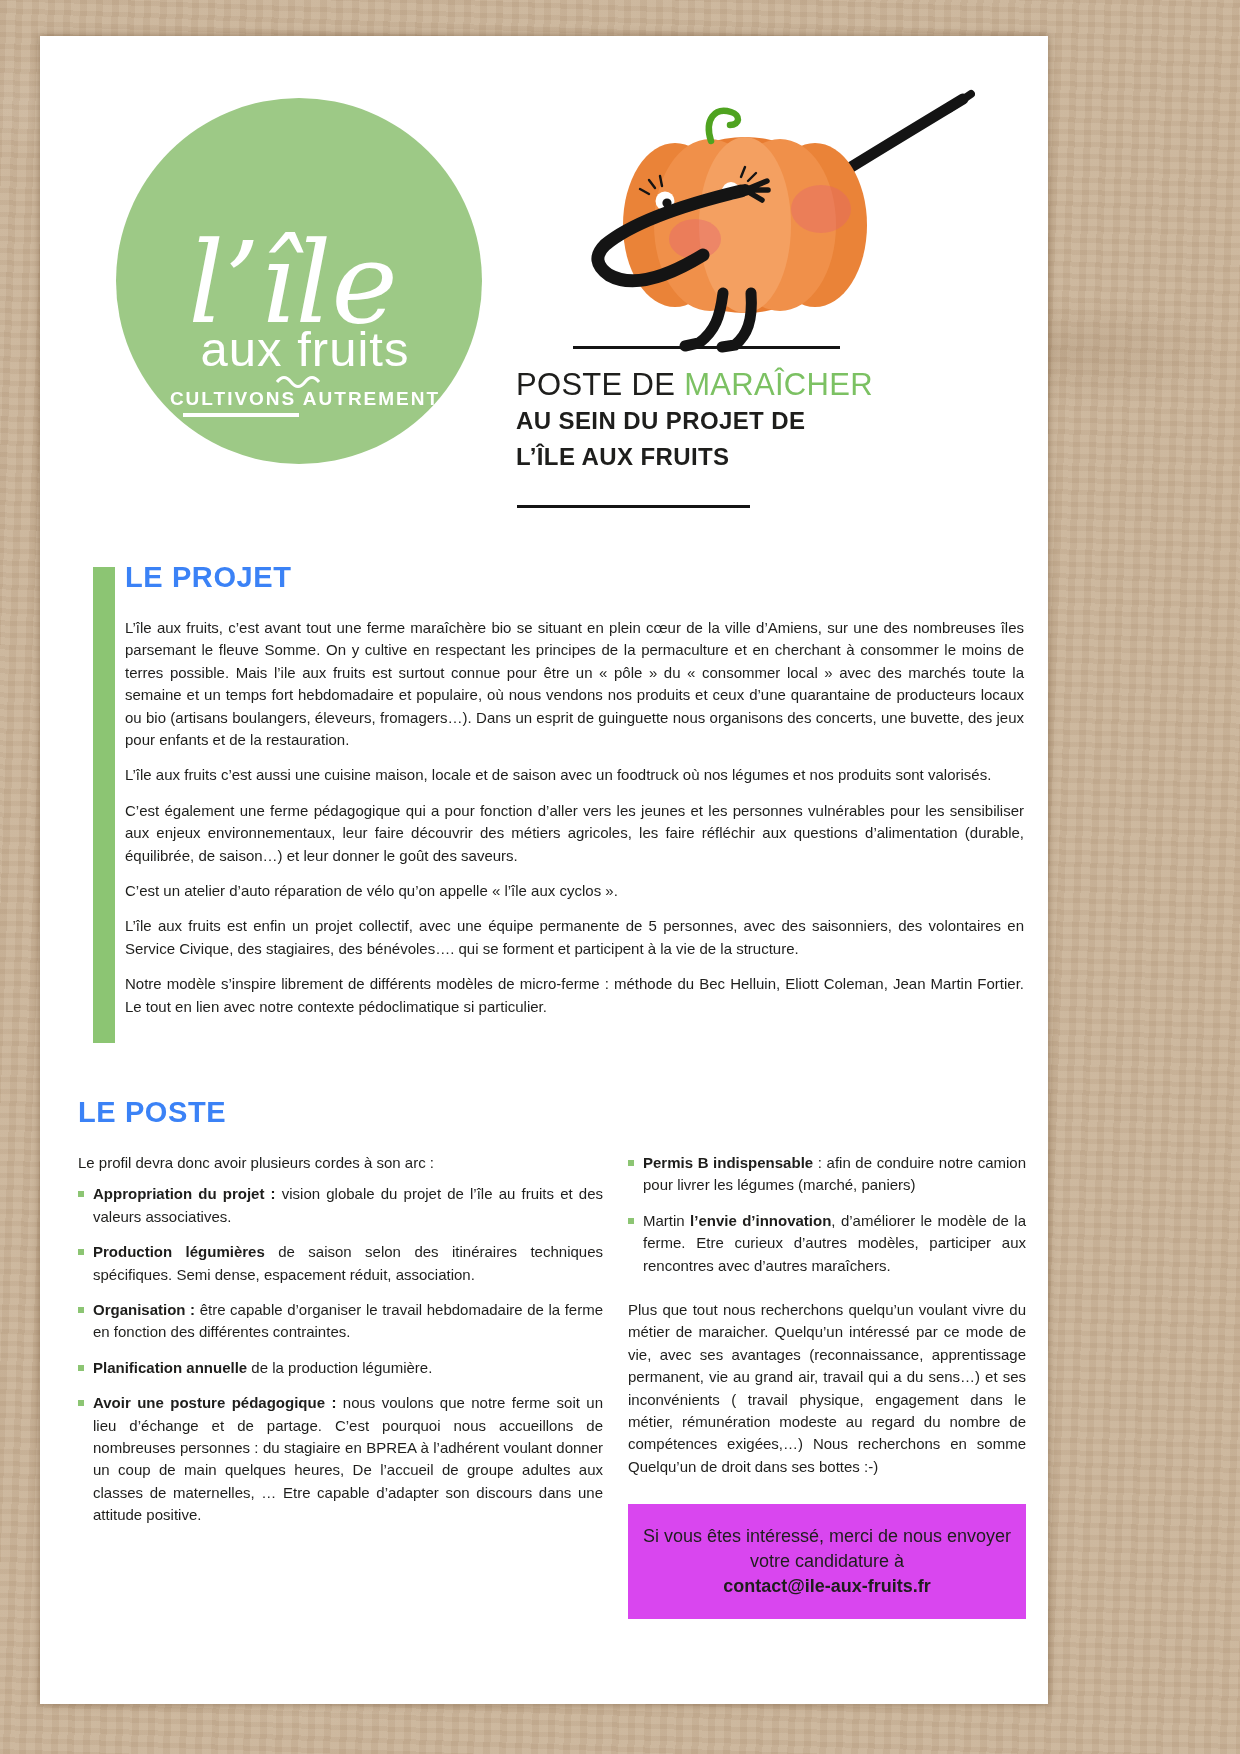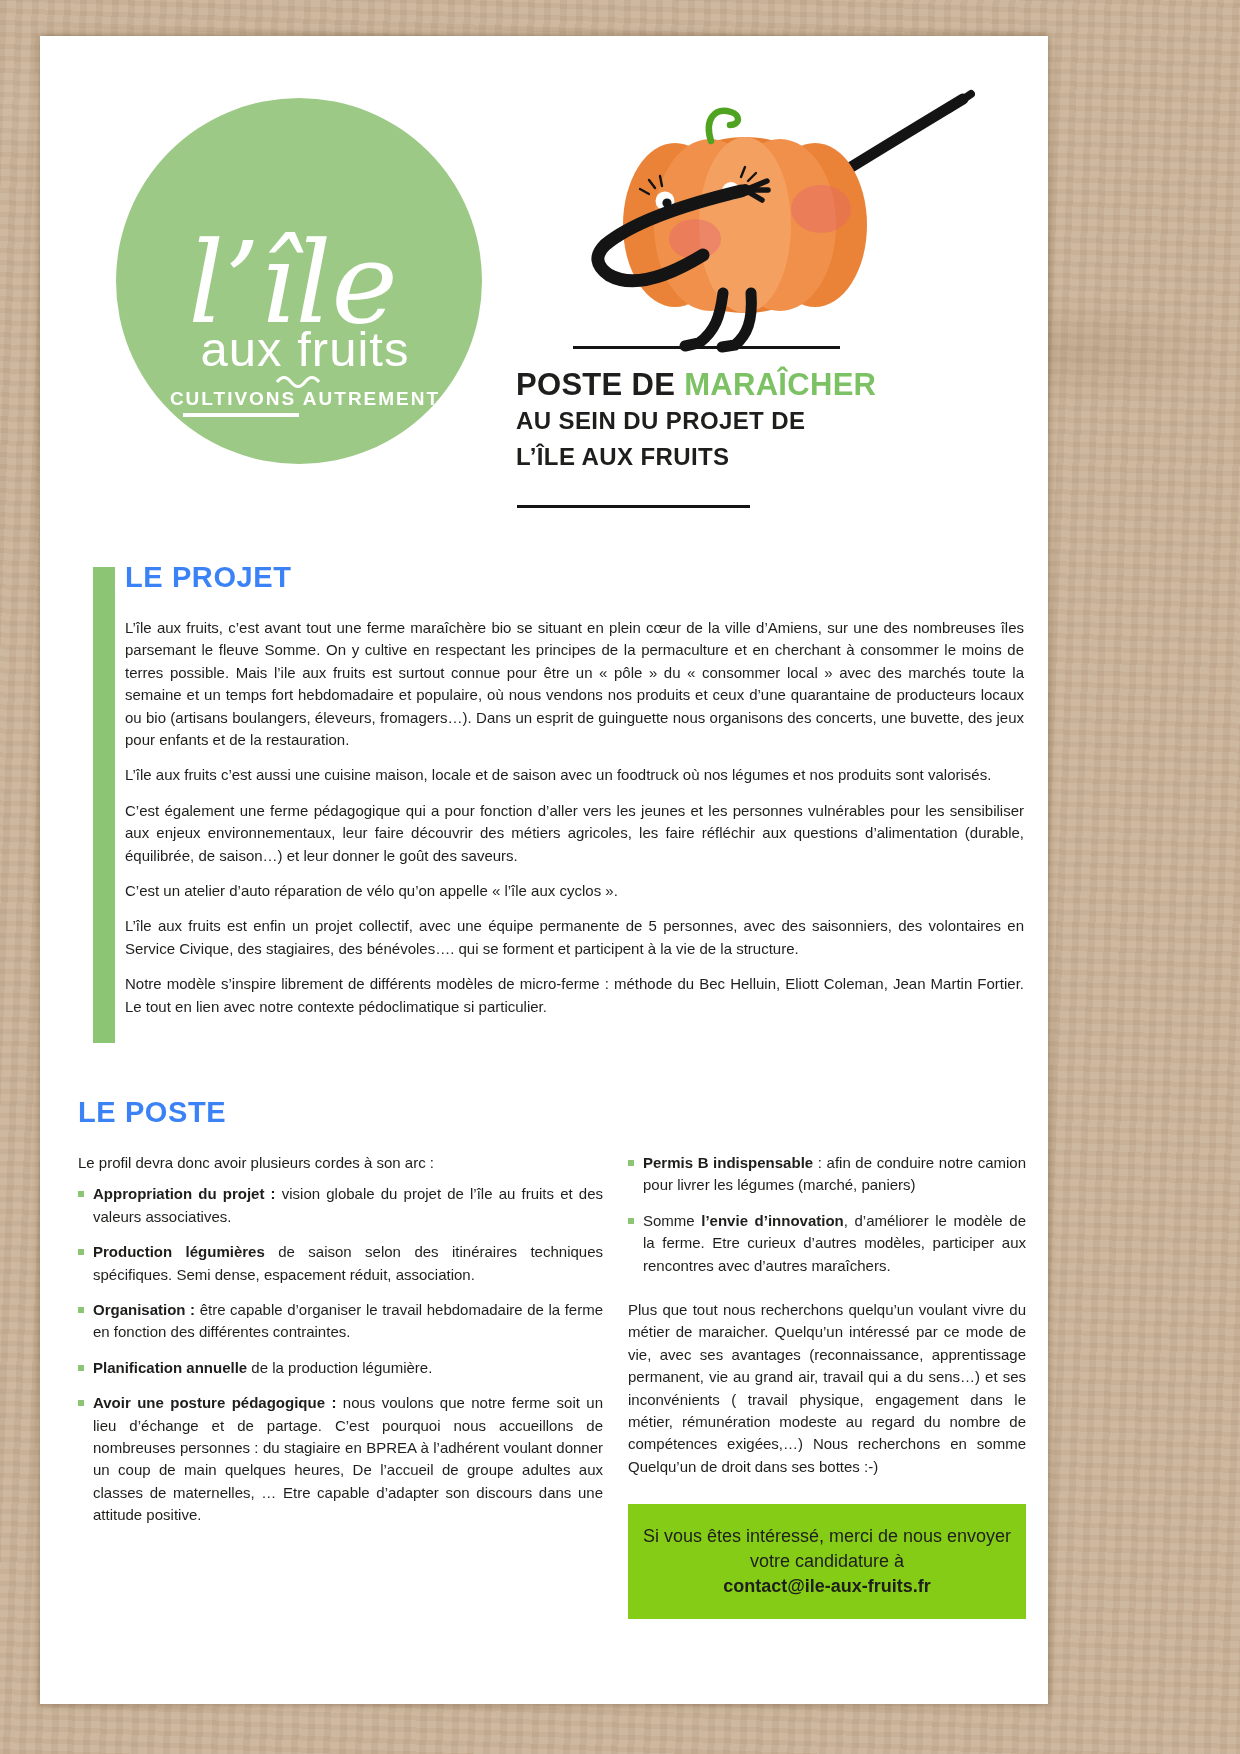--- a/index.html
+++ b/index.html
@@ -19,21 +19,21 @@
       repeating-linear-gradient(2deg, rgba(140,105,70,.06) 0 5px, rgba(250,238,215,.06) 5px 12px);
   }
   .paper {
     position:absolute; left:40px; top:36px; width:1008px; height:1668px;
     background:#ffffff; box-shadow:0 0 8px rgba(80,50,20,.45);
   }
   .logo { position:absolute; left:75px; top:62px; width:368px; height:366px; }
   .mascot { position:absolute; left:505px; top:49px; width:430px; height:280px; }
   .groundline { position:absolute; left:533px; top:310px; width:267px; height:3px; background:#141414; }
   .titleblock { position:absolute; left:476px; top:330px; width:540px; }
-  .title-l1 { font-size:31px; font-weight:700; letter-spacing:.3px; line-height:37px; white-space:nowrap; }
+  .title-l1 { font-size:31px; font-weight:400; letter-spacing:.3px; line-height:37px; white-space:nowrap; }
   .title-l1 span:first-child { margin-right:9px; }
   .title-l1 .green { color:#7cc163; }
   .title-sub { font-size:24px; font-weight:600; letter-spacing:.4px; line-height:36px; white-space:nowrap; }
   .title-underline { position:absolute; left:477px; top:469px; width:233px; height:3px; background:#141414; }
 
   .section-bar { position:absolute; left:53px; top:531px; width:22px; height:476px; background:#8cc573; }
   h2.sec { font-size:29px; font-weight:700; color:#3b82f6; letter-spacing:.6px; }
   .projet { position:absolute; left:85px; top:525px; width:899px; }
   .projet h2 { margin-bottom:23px; }
   .body-text { font-size:15px; line-height:22.4px; text-align:justify; }
@@ -42,21 +42,21 @@
 
   .poste-h { position:absolute; left:38px; top:1060px; }
   .col-left  { position:absolute; left:38px;  top:1116px; width:525px; }
   .col-right { position:absolute; left:588px; top:1116px; width:398px; }
   ul.reqs { list-style:none; margin-top:9px; }
   li.req { position:relative; padding-left:15px; margin-bottom:13px; }
   li.req .blt { position:absolute; left:0; top:8px; width:6px; height:6px; background:#8cc573; }
   b { font-weight:700; }
   .closing { margin-top:22px; }
   .contact-box {
-    margin-top:26px; background:#84cc16; color:#1e1e1c;
+    margin-top:26px; background:#d946ef; color:#1e1e1c;
     padding:20px 12px; text-align:center; font-size:18px; line-height:25px;
   }
   .contact-box .email { font-weight:700; }
 </style>
 </head>
 <body>
 
 <div class="paper">
 
   <svg class="logo" viewBox="0 0 368 366" aria-hidden="true">
@@ -132,21 +132,21 @@
       <li class="req body-text"><span class="blt"></span><span></span><b>Production légumières</b><span> de saison selon des itinéraires techniques spécifiques. Semi dense, espacement réduit, association.</span></li>
       <li class="req body-text"><span class="blt"></span><span></span><b>Organisation :</b><span> être capable d’organiser le travail hebdomadaire de la ferme en fonction des différentes contraintes.</span></li>
       <li class="req body-text"><span class="blt"></span><span></span><b>Planification annuelle</b><span> de la production légumière.</span></li>
       <li class="req body-text"><span class="blt"></span><span></span><b>Avoir une posture pédagogique :</b><span> nous voulons que notre ferme soit un lieu d’échange et de partage. C’est pourquoi nous accueillons de nombreuses personnes : du stagiaire en BPREA à l’adhérent voulant donner un coup de main quelques heures, De l’accueil de groupe adultes aux classes de maternelles, … Etre capable d’adapter son discours dans une attitude positive.</span></li>
     </ul>
   </div>
 
   <div class="col-right">
     <ul class="reqs" style="margin-top:0;">
       <li class="req body-text"><span class="blt"></span><span></span><b>Permis B indispensable</b><span> : afin de conduire notre camion pour livrer les légumes (marché, paniers)</span></li>
-      <li class="req body-text"><span class="blt"></span><span>Somme </span><b>l’envie d’innovation</b><span>, d’améliorer le modèle de la ferme. Etre curieux d’autres modèles, participer aux rencontres avec d’autres maraîchers.</span></li>
+      <li class="req body-text"><span class="blt"></span><span>Martin </span><b>l’envie d’innovation</b><span>, d’améliorer le modèle de la ferme. Etre curieux d’autres modèles, participer aux rencontres avec d’autres maraîchers.</span></li>
     </ul>
     <p class="body-text closing">Plus que tout nous recherchons quelqu’un voulant vivre du métier de maraicher. Quelqu’un intéressé par ce mode de vie, avec ses avantages (reconnaissance, apprentissage permanent, vie au grand air, travail qui a du sens…) et ses inconvénients ( travail physique, engagement dans le métier,  rémunération modeste au regard du nombre de compétences exigées,…) Nous recherchons en somme Quelqu’un de droit dans ses bottes :-)</p>
 
     <div class="contact-box">
       <div>Si vous êtes intéressé, merci de nous envoyer</div>
       <div>votre candidature à</div>
       <div class="email">contact@ile-aux-fruits.fr</div>
     </div>
   </div>
 

